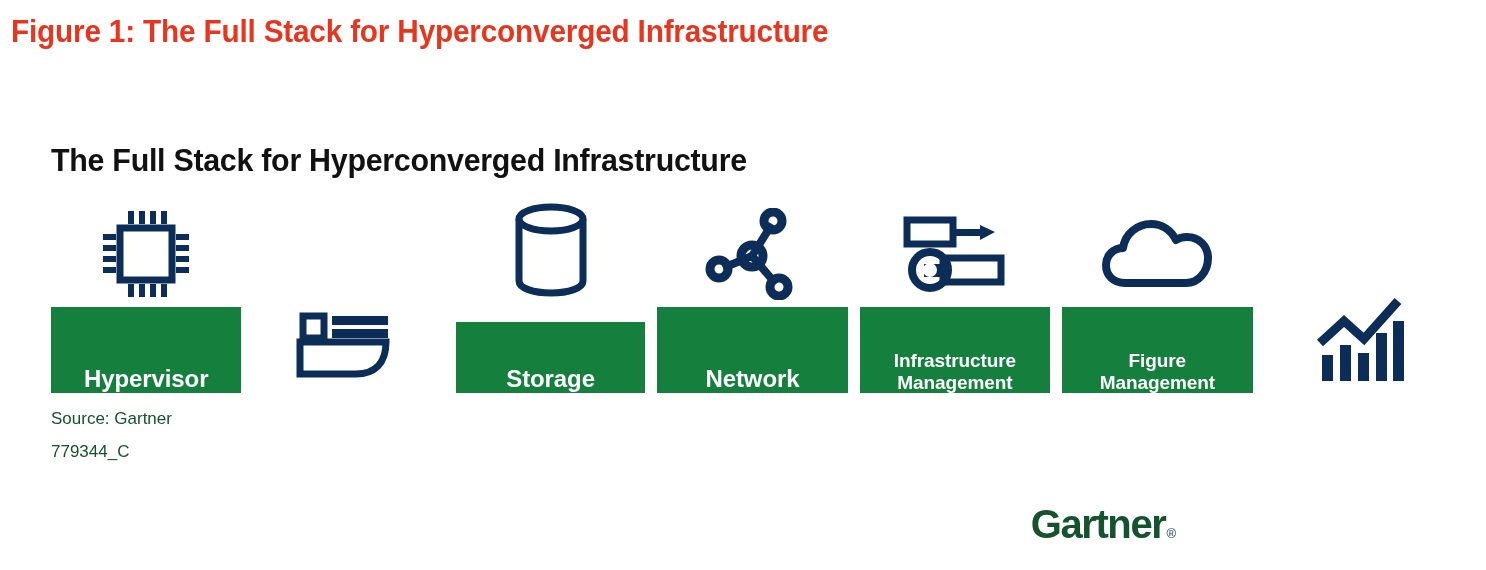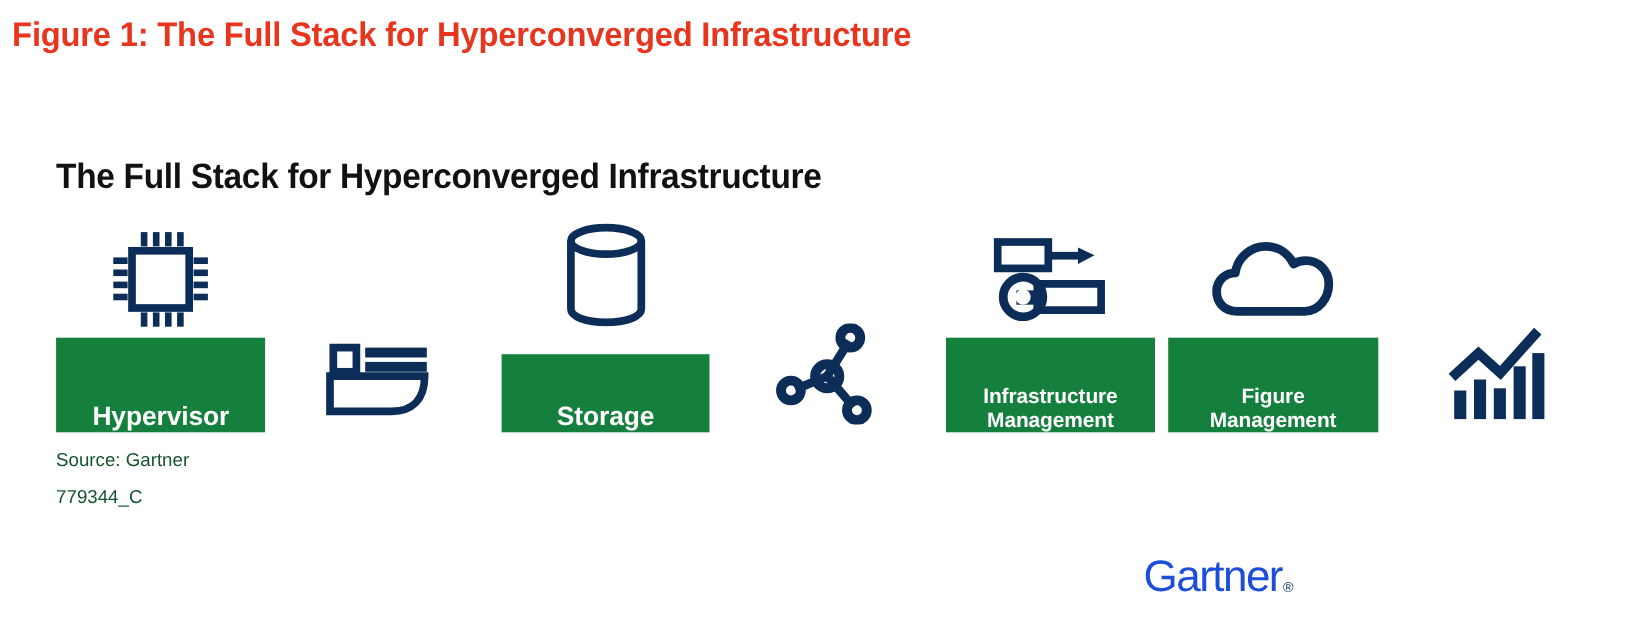--- a/index.html
+++ b/index.html
@@ -124,23 +124,23 @@
     position: absolute;
     right: 27px;
     top: 491px;
     display: flex;
     align-items: flex-end;
     color: #123A63;
   }
   #gartner-wordmark {
     font-family: "Liberation Sans", sans-serif;
     font-size: 40px;
-    font-weight: normal;
+    font-weight: bold;
     letter-spacing: -1.4px;
-    color: #1d4ed8;
+    color: #14532d;
     line-height: 1;
   }
   #gartner-mark {
     font-family: "Liberation Sans", sans-serif;
     font-size: 13px;
     color: #123A63;
     margin-left: 1px;
     margin-bottom: 3px;
   }
 </style>
@@ -223,20 +223,23 @@
             <line x1="47" y1="48" x2="71" y2="76"></line>
           </g>
           <g fill="none" stroke="#0C2D57" stroke-width="9">
             <circle cx="47" cy="48" r="11"></circle>
             <circle cx="68" cy="13" r="9"></circle>
             <circle cx="14" cy="61" r="9"></circle>
             <circle cx="74" cy="79" r="9"></circle>
           </g>
         </svg>
       </div>
+      <div class="stack-box">
+        <span class="stack-label">Network</span>
+      </div>
     </div>
 
     <div class="stack-col" style="width:191px;">
       <div class="stack-icon">
         <svg width="104" height="76" viewBox="0 0 104 76" fill="none">
           <g fill="#0C2D57">
 
             <rect x="4" y="4" width="46" height="24" stroke="#0C2D57" stroke-width="7" fill="none"></rect>
             <rect x="50" y="13" width="27" height="7"></rect>
             <path d="M77 9 L92 16 L77 24 Z"></path>

